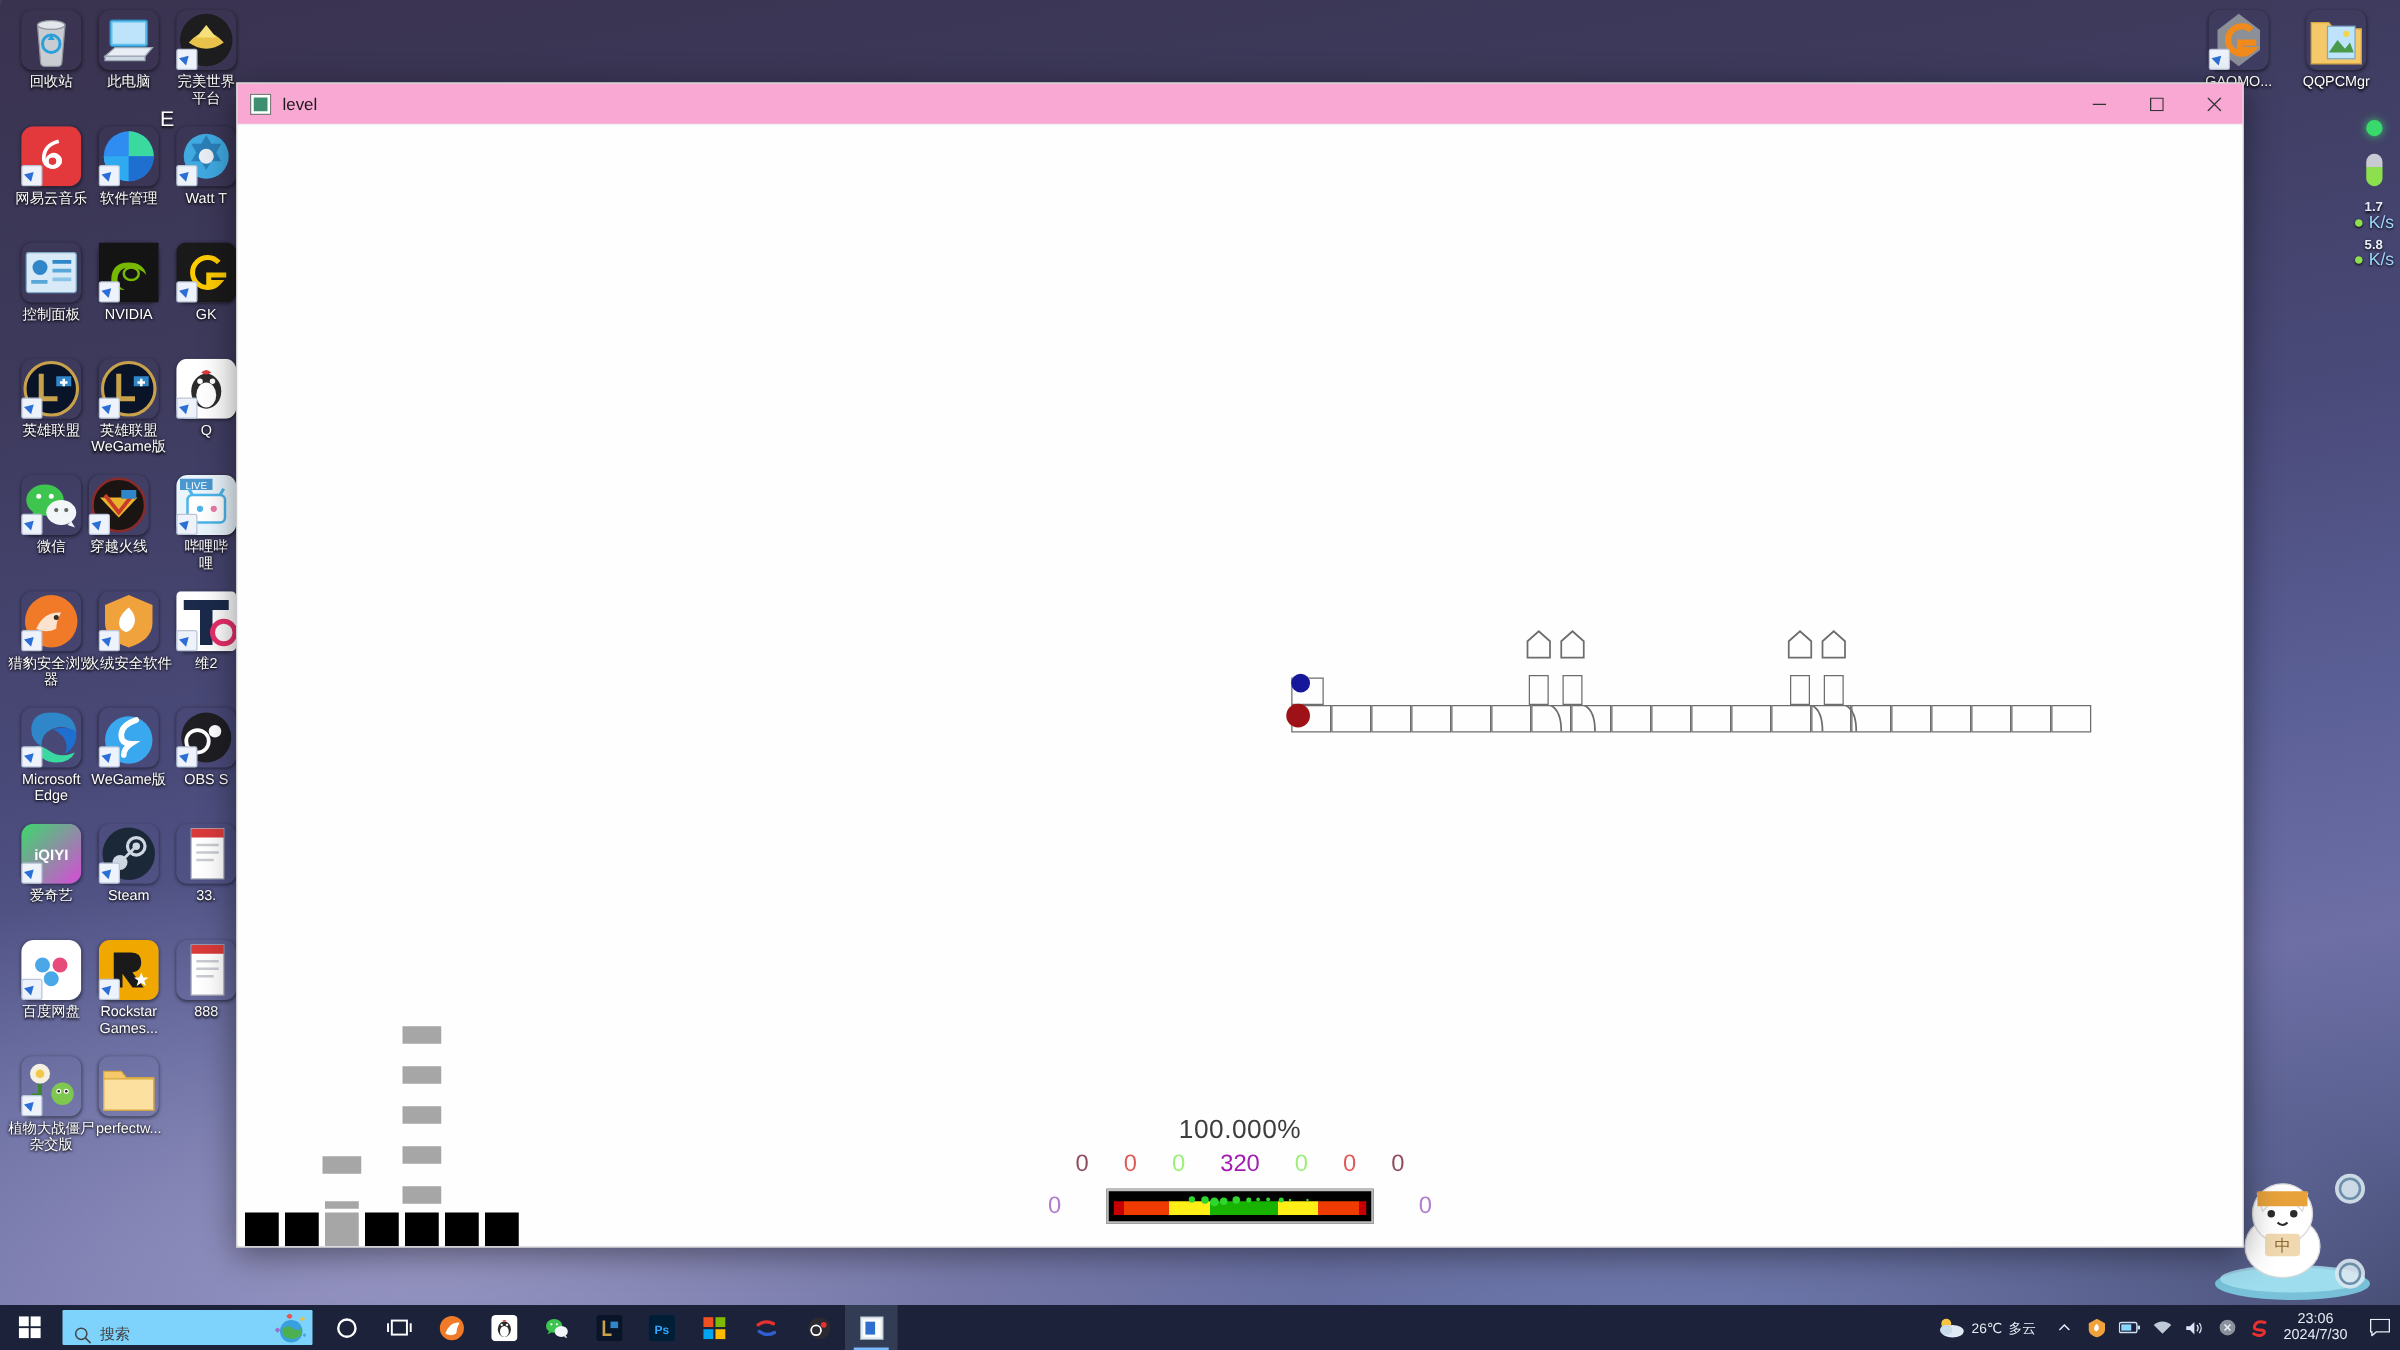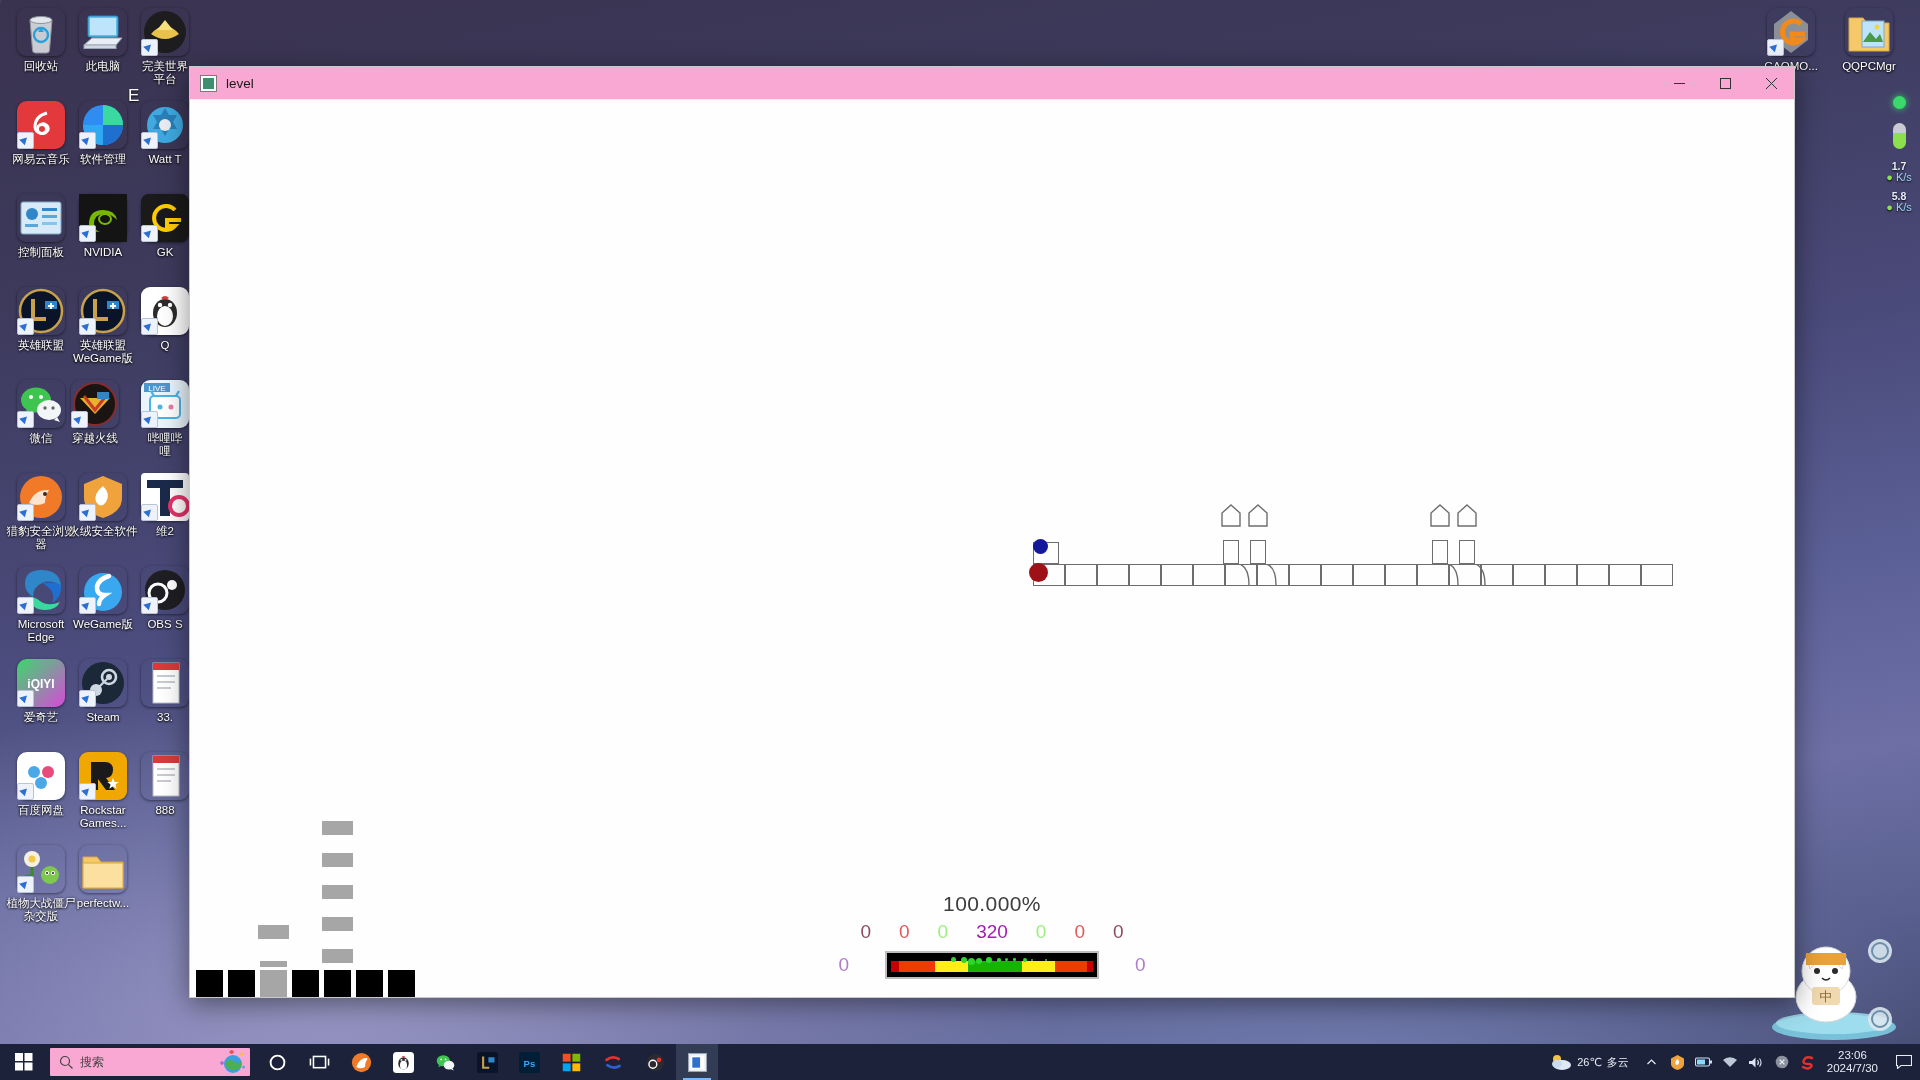--- a/index.html
+++ b/index.html
@@ -44,21 +44,21 @@
     border-left:7px solid #2b6fd6;border-top:4px solid transparent;border-bottom:4px solid transparent;
     transform:rotate(-45deg);
   }
   
   #netmon{position:absolute;right:4px;top:96px;width:34px;color:#e9eefb;text-align:center;}
   .net-dot{width:13px;height:13px;border-radius:50%;background:#39d96b;margin:0 auto 14px;
            box-shadow:0 0 7px rgba(57,217,107,.9);}
   .net-pill{width:13px;height:26px;border-radius:7px;margin:0 auto 12px;
             background:linear-gradient(#c9cad4 0 40%,#8ce04e 40% 100%);}
   .net-row{font-size:10.5px;font-weight:bold;line-height:11px;margin-bottom:8px;text-shadow:0 1px 2px #000;}
-  .net-unit{font-size:11px;font-weight:normal;color:#9fd8ff;}
+  .net-unit{font-size:14px;font-weight:normal;color:#9fd8ff;}
   .net-unit b{color:#8ce04e;}
   
   #app-window{
     position:absolute;left:189px;top:66px;width:1604px;height:930px;
     background:#fdfdfd;border:1px solid #c9c9c9;
     box-shadow:0 6px 26px rgba(0,0,0,.45);
     display:flex;flex-direction:column;
   }
   #titlebar{height:32px;background:#f9a8d4;display:flex;align-items:center;flex:none;
             border-bottom:1px solid #f0f0f0;}
@@ -91,21 +91,21 @@
   #hbar-fill{position:absolute;left:4px;right:4px;bottom:5px;height:11px;
     background:linear-gradient(90deg,
       #c60000 0 4%, #ef3b00 4% 22%, #ffef17 22% 38%, #18b300 38% 65%,
       #ffef17 65% 81%, #ef3b00 81% 97%, #c60000 97% 100%);
   }
   .hdot{position:absolute;border-radius:50%;background:#2fd62f;}
   
   #taskbar{position:absolute;left:0;bottom:0;width:1920px;height:36px;
     background:#1b2239;display:flex;align-items:center;}
   #start{width:48px;height:36px;display:flex;align-items:center;justify-content:center;}
-  #search-box{width:200px;height:28px;background:#f9a8d4;display:flex;align-items:center;
+  #search-box{width:200px;height:28px;background:#7dd3fc;display:flex;align-items:flex-end;
     border-radius:1px;margin-left:2px;position:relative;}
   #search-text{font-size:12px;color:#454545;margin-left:6px;}
   .tb-icon{width:42px;height:36px;display:flex;align-items:center;justify-content:center;position:relative;}
   .tb-icon.active{background:#333c55;}
   .tb-icon.active:after{content:"";position:absolute;left:7px;right:7px;bottom:0;height:2px;background:#7ab8ff;}
   #tray{margin-left:auto;display:flex;align-items:center;height:36px;color:#e8ecf5;font-size:11.5px;}
   .tray-ic{width:26px;height:36px;display:flex;align-items:center;justify-content:center;}
   #clock{text-align:center;line-height:13px;padding:0 10px 0 6px;font-size:11.5px;}
   #weather{display:flex;align-items:center;gap:5px;padding:0 10px 0 4px;font-size:11px;}
   

